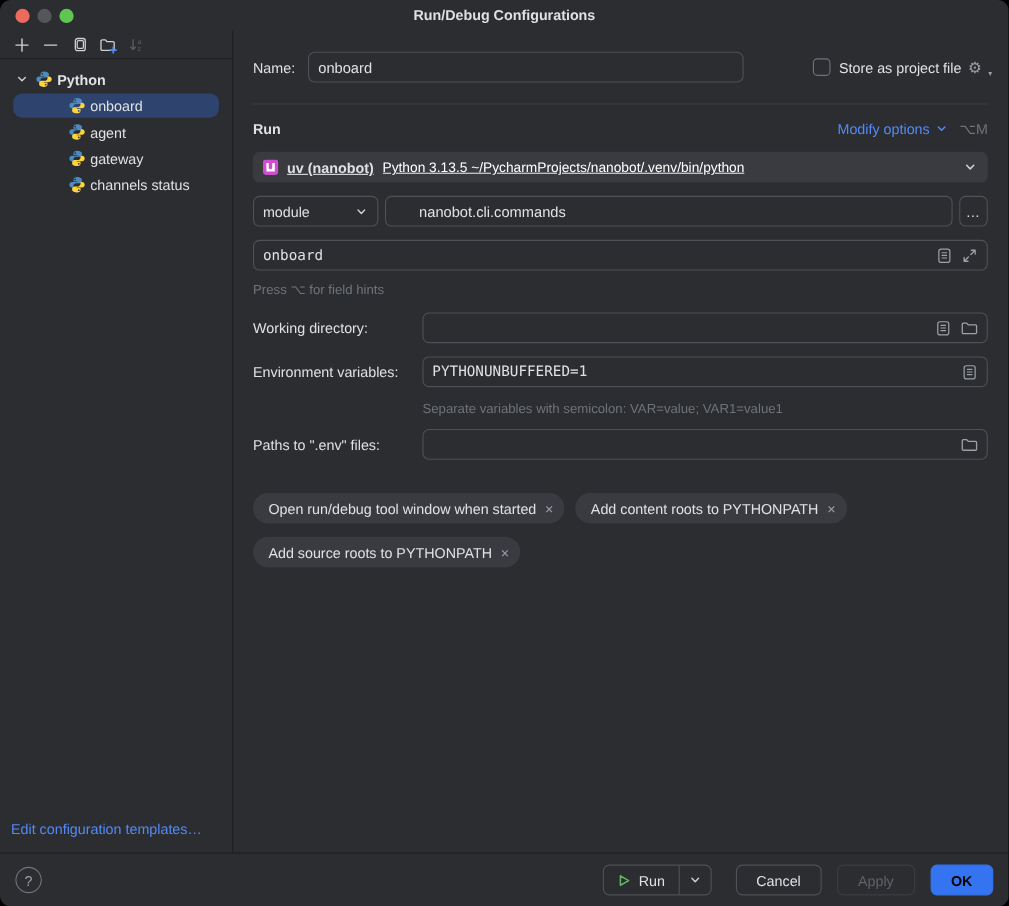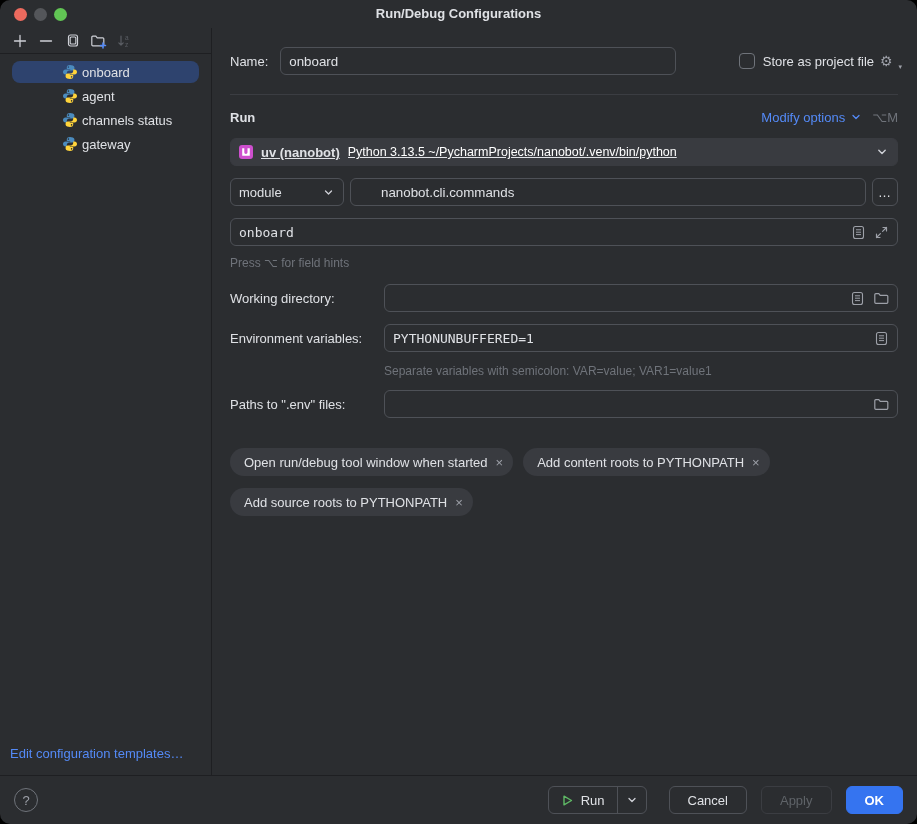--- a/index.html
+++ b/index.html
@@ -69,21 +69,21 @@
     display:flex; align-items:center; justify-content:center; color:#9DA0A8; font-size:13px; }
   .btns { margin-left:auto; display:flex; align-items:center; gap:14px; }
   .btn { height:28px; border:1px solid #4E5157; border-radius:6px; background:transparent;
     color:#DFE1E5; font-size:13px; display:flex; align-items:center; justify-content:center;
     padding:0 18px; font-family:"Liberation Sans", sans-serif; }
   .btn-run { padding:0; margin-right:8px; }
   .btn-run .run-main { display:flex; align-items:center; gap:7px; padding:0 12px 0 12px; height:100%; }
   .btn-run .sep { width:1px; height:26px; background:#4E5157; }
   .btn-run .run-arrow { width:28px; height:100%; display:flex; align-items:center; justify-content:center; color:#CED0D6; }
   .btn-apply { color:#5F6368; border-color:#3B3D42;text-align:center; }
-  .btn-ok { background:#3574F0; border-color:#3574F0; color:#ffffff; font-weight:bold; }
+  .btn-ok { background:#3574F0; border-color:#3574F0; color:#000000; font-weight:bold; }
   svg { display:block; }
 </style>
 </head>
 <body>
 
 <div class="window">
 
   <div class="titlebar">
     <div class="traffic t-close"></div>
     <div class="traffic t-min"></div>
@@ -128,20 +128,34 @@
           <svg width="16" height="16" viewBox="0 0 16 16">
             <path d="M5 3v9M2.8 9.8 5 12l2.2-2.2" stroke="currentColor" stroke-width="1.2" fill="none" stroke-linecap="round" stroke-linejoin="round"></path>
             <text x="9" y="7" font-size="6.5" fill="currentColor" font-family="Liberation Sans, sans-serif">a</text>
             <text x="9" y="13.5" font-size="6.5" fill="currentColor" font-family="Liberation Sans, sans-serif">z</text>
           </svg>
         </span>
       </div>
     </div>
 
     <div class="tree">
+      <div class="tree-row tree-root">
+        <span class="tree-chevron">
+          <svg width="12" height="12" viewBox="0 0 12 12">
+              <path d="M3 4.5l3 3 3-3" fill="none" stroke="currentColor" stroke-width="1.3" stroke-linecap="round" stroke-linejoin="round"></path>
+            </svg>
+        </span>
+        <span class="py-ic" style="margin-left:4px">
+          <svg width="16" height="16" viewBox="0 0 16 16">
+            <path fill="#4B8BBE" d="M8 1C6.2 1 4.8 1.8 4.8 3.2V5h3.4v.5H3.4C2 5.5 1 6.6 1 8s1 2.5 2.4 2.5h1.4V8.9c0-1.3 1.1-2.4 2.4-2.4h3.2c1.1 0 2-.9 2-2V3.2C12.4 1.8 9.8 1 8 1zM6.4 2.3a.8.8 0 1 1 0 1.6.8.8 0 0 1 0-1.6z"></path>
+            <path fill="#FFD43B" d="M8 15c1.8 0 3.2-.8 3.2-2.2V11H7.8v-.5h4.8C14 10.5 15 9.4 15 8s-1-2.5-2.4-2.5h-1.4v1.6c0 1.3-1.1 2.4-2.4 2.4H5.6c-1.1 0-2 .9-2 2v1.3C3.6 14.2 6.2 15 8 15zm1.6-1.3a.8.8 0 1 1 0-1.6.8.8 0 0 1 0 1.6z"></path>
+          </svg>
+        </span>
+        <span class="tree-root-label">Python</span>
+      </div>
 
       <div class="tree-row tree-item selected">
         <span class="hl"></span>
         <span class="py-ic">
           <svg width="16" height="16" viewBox="0 0 16 16">
             <path fill="#4B8BBE" d="M8 1C6.2 1 4.8 1.8 4.8 3.2V5h3.4v.5H3.4C2 5.5 1 6.6 1 8s1 2.5 2.4 2.5h1.4V8.9c0-1.3 1.1-2.4 2.4-2.4h3.2c1.1 0 2-.9 2-2V3.2C12.4 1.8 9.8 1 8 1zM6.4 2.3a.8.8 0 1 1 0 1.6.8.8 0 0 1 0-1.6z"></path>
             <path fill="#FFD43B" d="M8 15c1.8 0 3.2-.8 3.2-2.2V11H7.8v-.5h4.8C14 10.5 15 9.4 15 8s-1-2.5-2.4-2.5h-1.4v1.6c0 1.3-1.1 2.4-2.4 2.4H5.6c-1.1 0-2 .9-2 2v1.3C3.6 14.2 6.2 15 8 15zm1.6-1.3a.8.8 0 1 1 0-1.6.8.8 0 0 1 0 1.6z"></path>
           </svg>
         </span>
         <span class="tree-item-label">onboard</span>
@@ -159,32 +173,32 @@
       </div>
 
       <div class="tree-row tree-item">
         <span class="hl"></span>
         <span class="py-ic">
           <svg width="16" height="16" viewBox="0 0 16 16">
             <path fill="#4B8BBE" d="M8 1C6.2 1 4.8 1.8 4.8 3.2V5h3.4v.5H3.4C2 5.5 1 6.6 1 8s1 2.5 2.4 2.5h1.4V8.9c0-1.3 1.1-2.4 2.4-2.4h3.2c1.1 0 2-.9 2-2V3.2C12.4 1.8 9.8 1 8 1zM6.4 2.3a.8.8 0 1 1 0 1.6.8.8 0 0 1 0-1.6z"></path>
             <path fill="#FFD43B" d="M8 15c1.8 0 3.2-.8 3.2-2.2V11H7.8v-.5h4.8C14 10.5 15 9.4 15 8s-1-2.5-2.4-2.5h-1.4v1.6c0 1.3-1.1 2.4-2.4 2.4H5.6c-1.1 0-2 .9-2 2v1.3C3.6 14.2 6.2 15 8 15zm1.6-1.3a.8.8 0 1 1 0-1.6.8.8 0 0 1 0 1.6z"></path>
           </svg>
         </span>
-        <span class="tree-item-label">channels status</span>
+        <span class="tree-item-label">gateway</span>
       </div>
 
       <div class="tree-row tree-item">
         <span class="hl"></span>
         <span class="py-ic">
           <svg width="16" height="16" viewBox="0 0 16 16">
             <path fill="#4B8BBE" d="M8 1C6.2 1 4.8 1.8 4.8 3.2V5h3.4v.5H3.4C2 5.5 1 6.6 1 8s1 2.5 2.4 2.5h1.4V8.9c0-1.3 1.1-2.4 2.4-2.4h3.2c1.1 0 2-.9 2-2V3.2C12.4 1.8 9.8 1 8 1zM6.4 2.3a.8.8 0 1 1 0 1.6.8.8 0 0 1 0-1.6z"></path>
             <path fill="#FFD43B" d="M8 15c1.8 0 3.2-.8 3.2-2.2V11H7.8v-.5h4.8C14 10.5 15 9.4 15 8s-1-2.5-2.4-2.5h-1.4v1.6c0 1.3-1.1 2.4-2.4 2.4H5.6c-1.1 0-2 .9-2 2v1.3C3.6 14.2 6.2 15 8 15zm1.6-1.3a.8.8 0 1 1 0-1.6.8.8 0 0 1 0 1.6z"></path>
           </svg>
         </span>
-        <span class="tree-item-label">gateway</span>
+        <span class="tree-item-label">channels status</span>
       </div>
     </div>
 
     <div class="edit-templates">Edit configuration templates…</div>
   </div>
 
   <div class="content">
 
     <div class="row" style="top:19px;">
       <span class="label" style="margin-right:12px">Name:</span>

